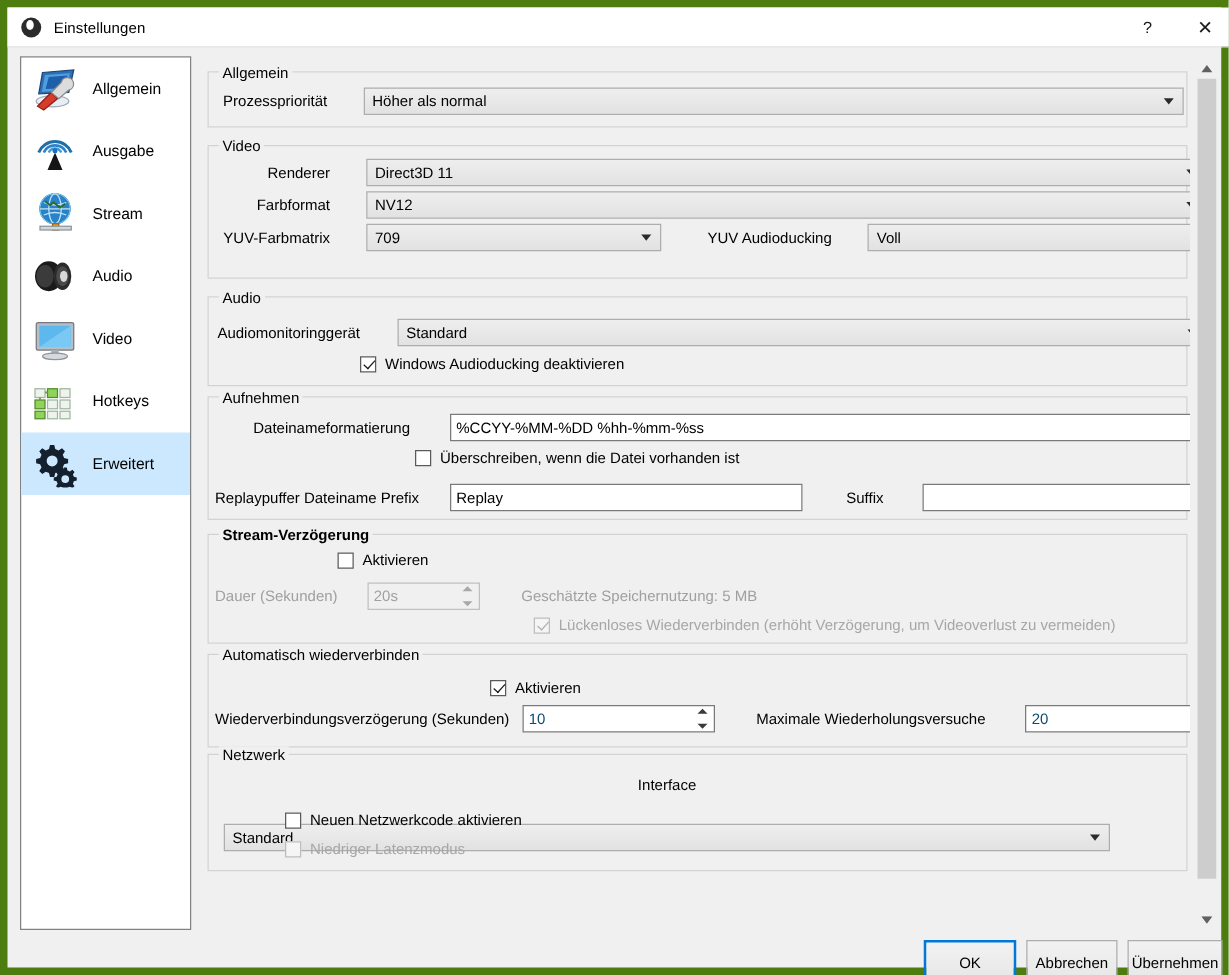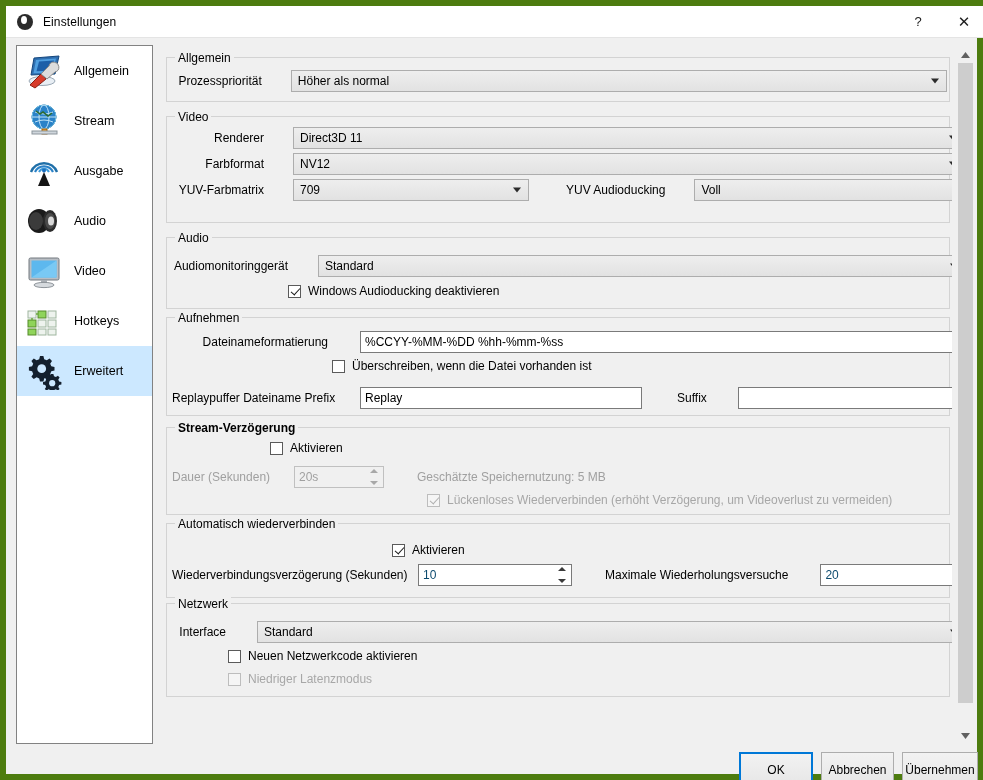--- a/index.html
+++ b/index.html
@@ -271,45 +271,45 @@
           <path d="M5 33 L16 22 L21 27 L10 36 Z" fill="#d73b2a" stroke="#8e1f12" stroke-width="1"></path>
           <path d="M16 22 L24 14 a5 5 0 1 1 6 6 L22 27 Z" fill="#dcdcdc" stroke="#8a8a8a" stroke-width="1"></path>
         </svg>
       </div>
       <div class="side-label">Allgemein</div>
     </div>
 
     <div class="side-item">
       <div class="side-icon">
         <svg width="38" height="38" viewBox="0 0 38 38">
+          <path d="M6 20 a14 14 0 0 1 26 0" fill="none" stroke="#1f6fa8" stroke-width="2.4"></path>
+          <path d="M10 20 a10 10 0 0 1 18 0" fill="none" stroke="#2a82c8" stroke-width="2.2"></path>
+          <path d="M14 20 a5.5 5.5 0 0 1 10 0" fill="none" stroke="#3e9ad8" stroke-width="2"></path>
+          <circle cx="19" cy="18.5" r="2" fill="#1b6fc0"></circle>
+          <path d="M19 20 L13 34 L25 34 Z" fill="#151515"></path>
+        </svg>
+      </div>
+      <div class="side-label">Ausgabe</div>
+    </div>
+
+    <div class="side-item">
+      <div class="side-icon">
+        <svg width="38" height="38" viewBox="0 0 38 38">
           <circle cx="19" cy="15" r="12" fill="#2a82c8" stroke="#0e4d80" stroke-width="1"></circle>
           <circle cx="19" cy="15" r="12" fill="none" stroke="#6fc4ee" stroke-width="1"></circle>
           <ellipse cx="19" cy="15" rx="5" ry="12" fill="none" stroke="#bfe3f7" stroke-width="1"></ellipse>
           <line x1="7" y1="15" x2="31" y2="15" stroke="#bfe3f7" stroke-width="1"></line>
           <path d="M10 10 q9 4 18 0" fill="none" stroke="#bfe3f7" stroke-width="1"></path>
           <path d="M10 20 q9 -4 18 0" fill="none" stroke="#bfe3f7" stroke-width="1"></path>
           <path d="M11 9 l4 3 l3 -2 l5 4 l4 -3" fill="none" stroke="#2e6b2e" stroke-width="1.5"></path>
           <rect x="17" y="27" width="5" height="5" fill="#f0a02a" stroke="#9a5c0a"></rect>
           <rect x="7" y="29" width="25" height="3" fill="#cfd6dc" stroke="#8c959c"></rect>
         </svg>
       </div>
       <div class="side-label">Stream</div>
-    </div>
-
-    <div class="side-item">
-      <div class="side-icon">
-        <svg width="38" height="38" viewBox="0 0 38 38">
-          <path d="M6 20 a14 14 0 0 1 26 0" fill="none" stroke="#1f6fa8" stroke-width="2.4"></path>
-          <path d="M10 20 a10 10 0 0 1 18 0" fill="none" stroke="#2a82c8" stroke-width="2.2"></path>
-          <path d="M14 20 a5.5 5.5 0 0 1 10 0" fill="none" stroke="#3e9ad8" stroke-width="2"></path>
-          <circle cx="19" cy="18.5" r="2" fill="#1b6fc0"></circle>
-          <path d="M19 20 L13 34 L25 34 Z" fill="#151515"></path>
-        </svg>
-      </div>
-      <div class="side-label">Ausgabe</div>
     </div>
 
     <div class="side-item">
       <div class="side-icon">
         <svg width="38" height="38" viewBox="0 0 38 38">
           <ellipse cx="14" cy="19" rx="11" ry="12" fill="#1a1a1a"></ellipse>
           <ellipse cx="25" cy="19" rx="7" ry="11" fill="#2b2b2b"></ellipse>
           <ellipse cx="25" cy="19" rx="5" ry="8" fill="#4a4a4a"></ellipse>
           <ellipse cx="26" cy="19" rx="3" ry="4.5" fill="#d8d8d8"></ellipse>
           <ellipse cx="11" cy="19" rx="7" ry="9" fill="#3b3b3b"></ellipse>
@@ -495,21 +495,21 @@
         <span class="spin-btns">
           <span class="spin-up"></span>
             <span class="spin-dn"></span>
         </span>
       </div>
     </div>
 
     <div class="group" style="left:4px; top:558px; width:784px; height:94px;">
       <div class="group-title">Netzwerk</div>
     </div>
-    <div class="row" style="left:10px; top:576px;">
+    <div class="row" style="left:10px; top:576px;flex-direction:column;">
       <div class="lbl" style="width:54px; text-align:right;">Interface</div>
       <div class="combo" style="margin-left:7px; width:709px;">
         <span>Standard</span>
         <span class="arrow"></span>
       </div>
     </div>
     <div class="check-row" style="left:66px; top:604px;">
       <div class="cb"></div>
       <div class="check-lbl">Neuen Netzwerkcode aktivieren</div>
     </div>

